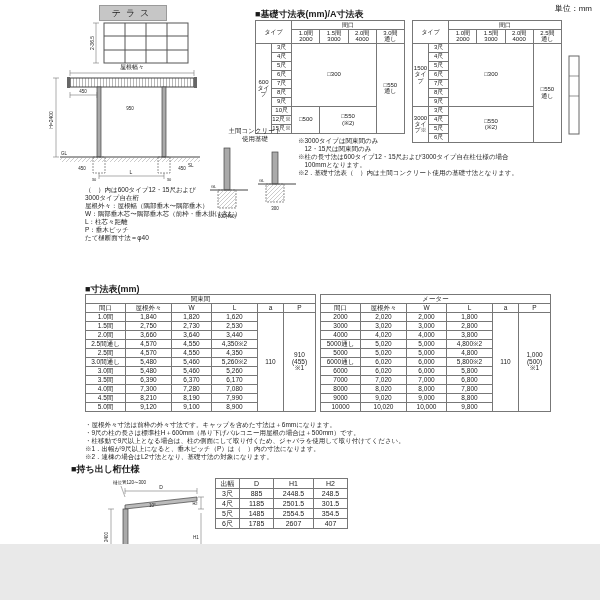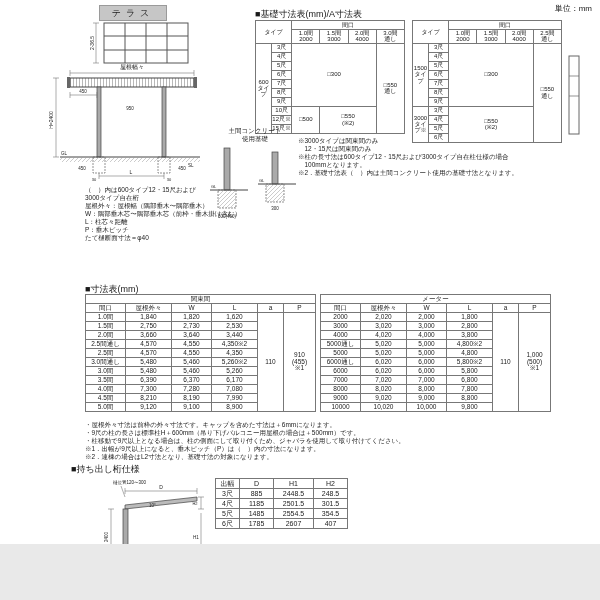--- a/index.html
+++ b/index.html
@@ -2,21 +2,21 @@
 <html><head>
 <meta charset="utf-8">
 <style>
   html,body{margin:0;padding:0;background:#e9e9e9;}
   .page{position:relative;width:600px;height:544px;background:#ffffff;overflow:hidden;
         font-family:"Liberation Sans",sans-serif;color:#1a1a1a;}
   .abs{position:absolute;}
   .terrace-tag{left:99px;top:5px;width:66px;height:14px;background:#c6c6c6;border:1px solid #9a9a9a;
        font-size:9px;letter-spacing:5px;text-align:center;line-height:14px;}
   .unit-label{right:8px;top:3px;font-size:8px;}
-  .section-title{font-size:9px;font-weight:normal;}
+  .section-title{font-size:9px;font-weight:bold;}
   table.spec{position:absolute;border-collapse:collapse;table-layout:fixed;background:#fff;}
   table.spec td,table.spec th{border:1px solid #777;padding:0;text-align:center;vertical-align:middle;
        font-weight:normal;white-space:pre-line;color:#1a1a1a;}
   table.fnd td,table.fnd th{font-size:6px;line-height:1.05;}
   table.fnd tr{height:9px;}
   table.dims td,table.dims th{font-size:6.5px;line-height:1.05;}
   table.dims tr{height:9px;}
   table.cant td,table.cant th{font-size:7px;line-height:1.1;}
   table.cant tr{height:10px;}
   .notes{font-size:6.5px;line-height:8px;}

